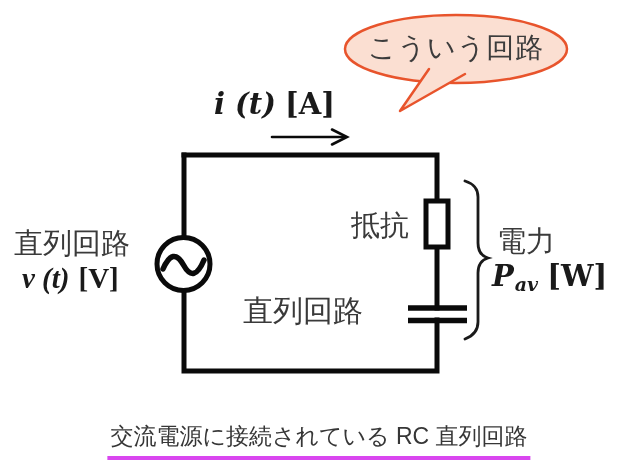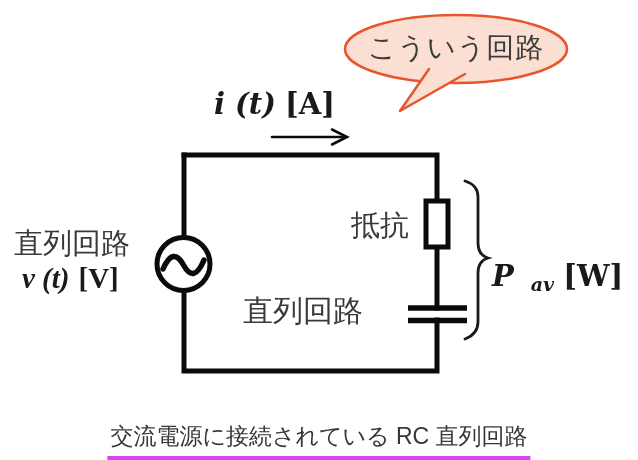--- a/index.html
+++ b/index.html
@@ -23,21 +23,21 @@
     position:absolute;
     color:#1a1a1a;
     font-family:"DejaVu Serif",serif;
     font-weight:bold;
     font-size:29px;
     line-height:1.2;
     white-space:nowrap;
   }
   .math .var{font-style:italic;margin-top:28px;}
   .math .unit{font-style:normal;margin-left:9px;}
-  .math .sub{font-style:italic;font-size:19px;vertical-align:-5px;margin-left:17px;}
+  .math .sub{font-style:italic;font-size:19px;vertical-align:-5px;margin-left:1px;}
   .bubble-text{
     position:absolute;
     left:352px;top:29px;width:208px;
     text-align:center;
     font-size:28px;
     letter-spacing:1px;
     color:#3c3c3c;
   }
   .caption{
     position:absolute;
@@ -91,19 +91,20 @@
 
   <div class="lbl" style="left:14px;top:227px;">直列回路</div>
   <div class="math" style="left:22px;top:261px;font-family:Liberation Serif, serif;">
     <span class="var">v (t)</span><span class="unit">[V]</span>
   </div>
 
   <div class="lbl" style="left:351px;top:209px;">抵抗</div>
 
   <div class="lbl" style="left:243px;top:294px;font-size:30px;">直列回路</div>
 
+  <div class="lbl" style="left:497px;top:225px;">電力</div>
   <div class="math" style="left:492px;top:259px;">
     <span class="var">P</span><span class="sub">av</span><span class="unit">[W]</span>
   </div>
 
   <div class="caption">交流電源に接続されている RC 直列回路</div>
 
 </div>
 
 </body></html>

